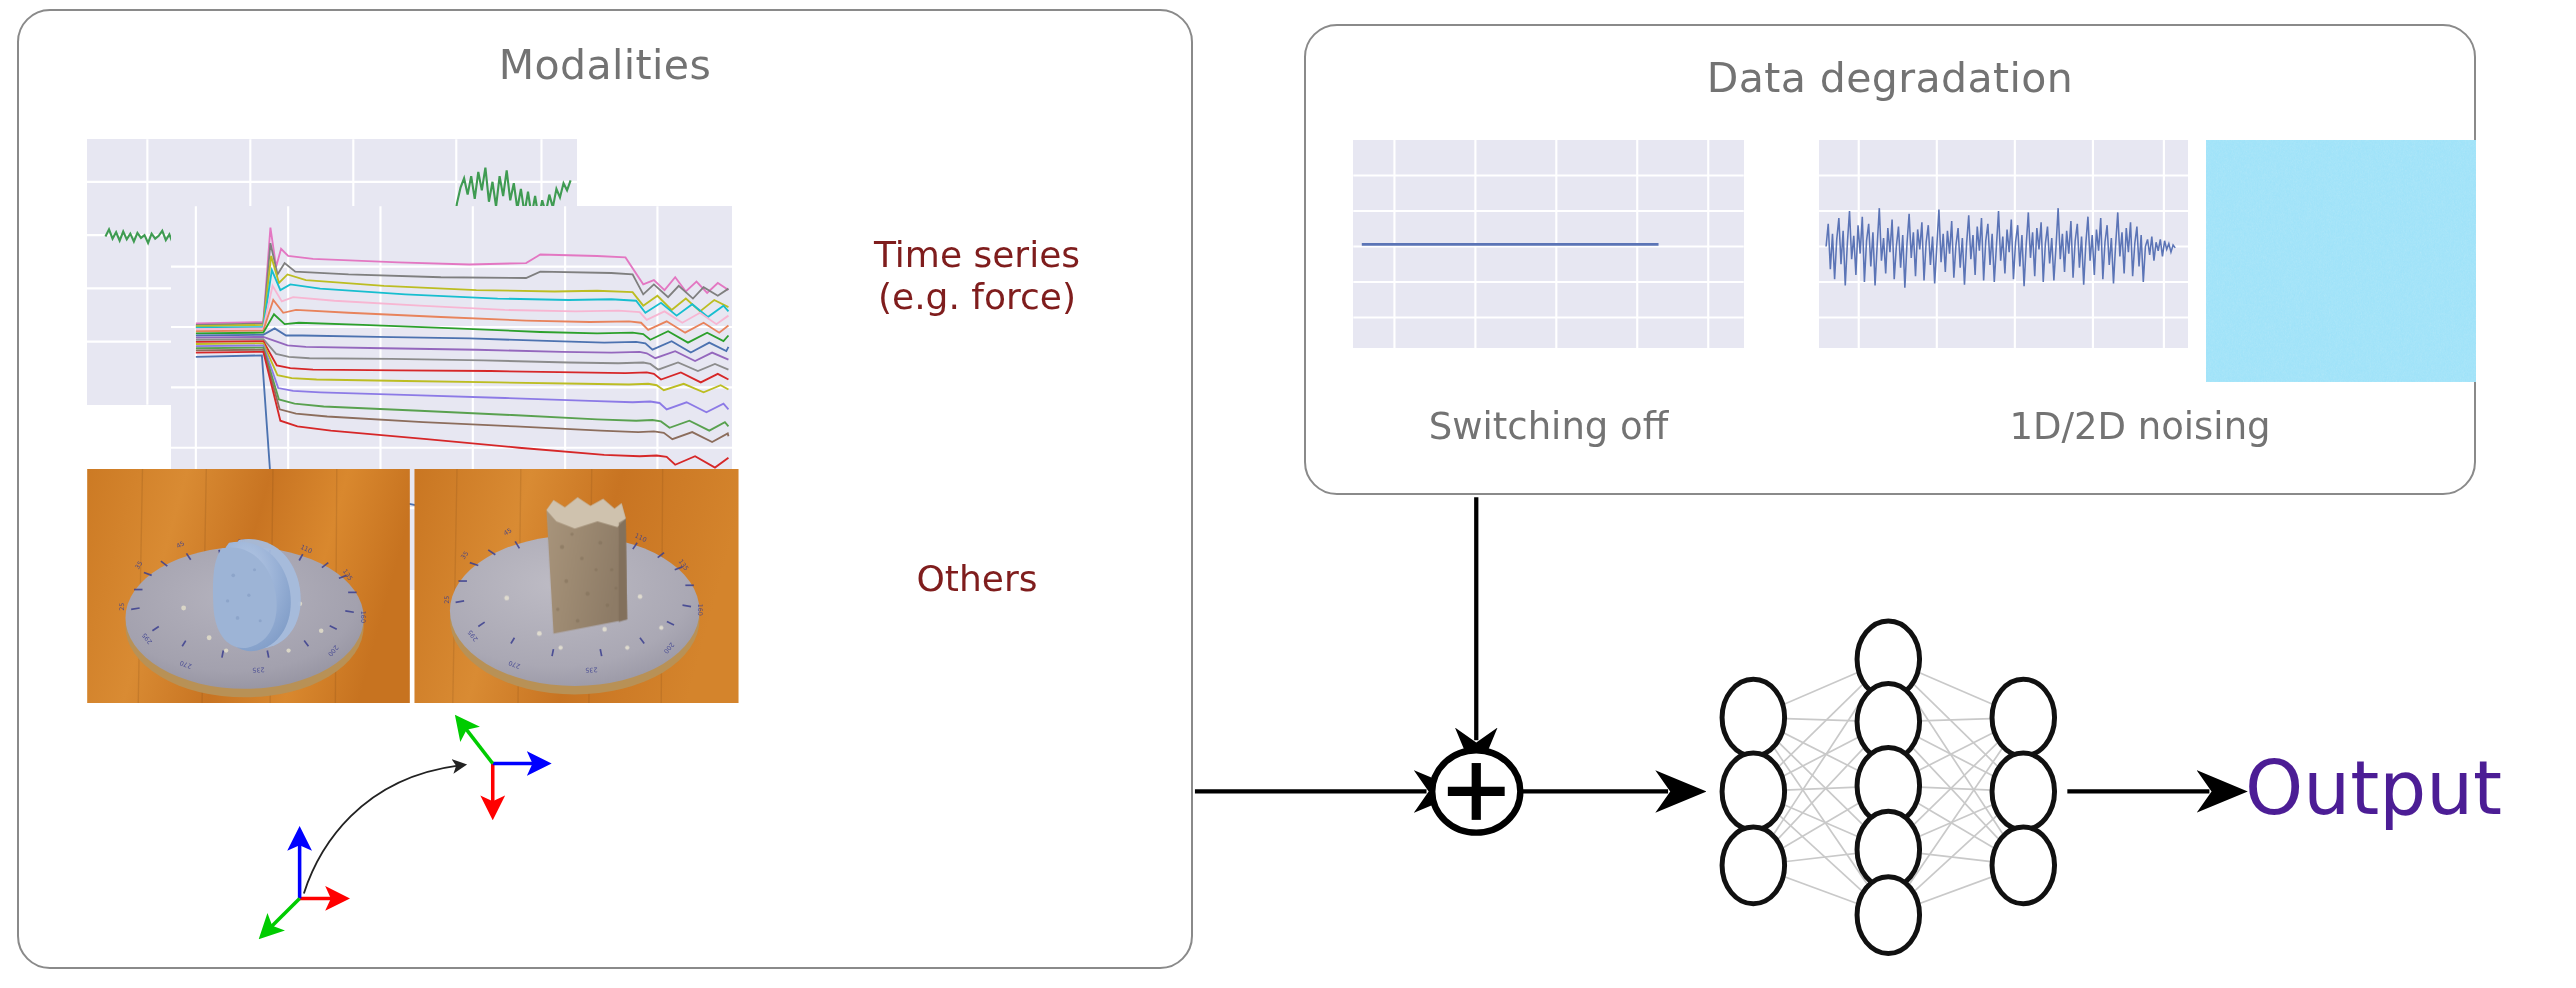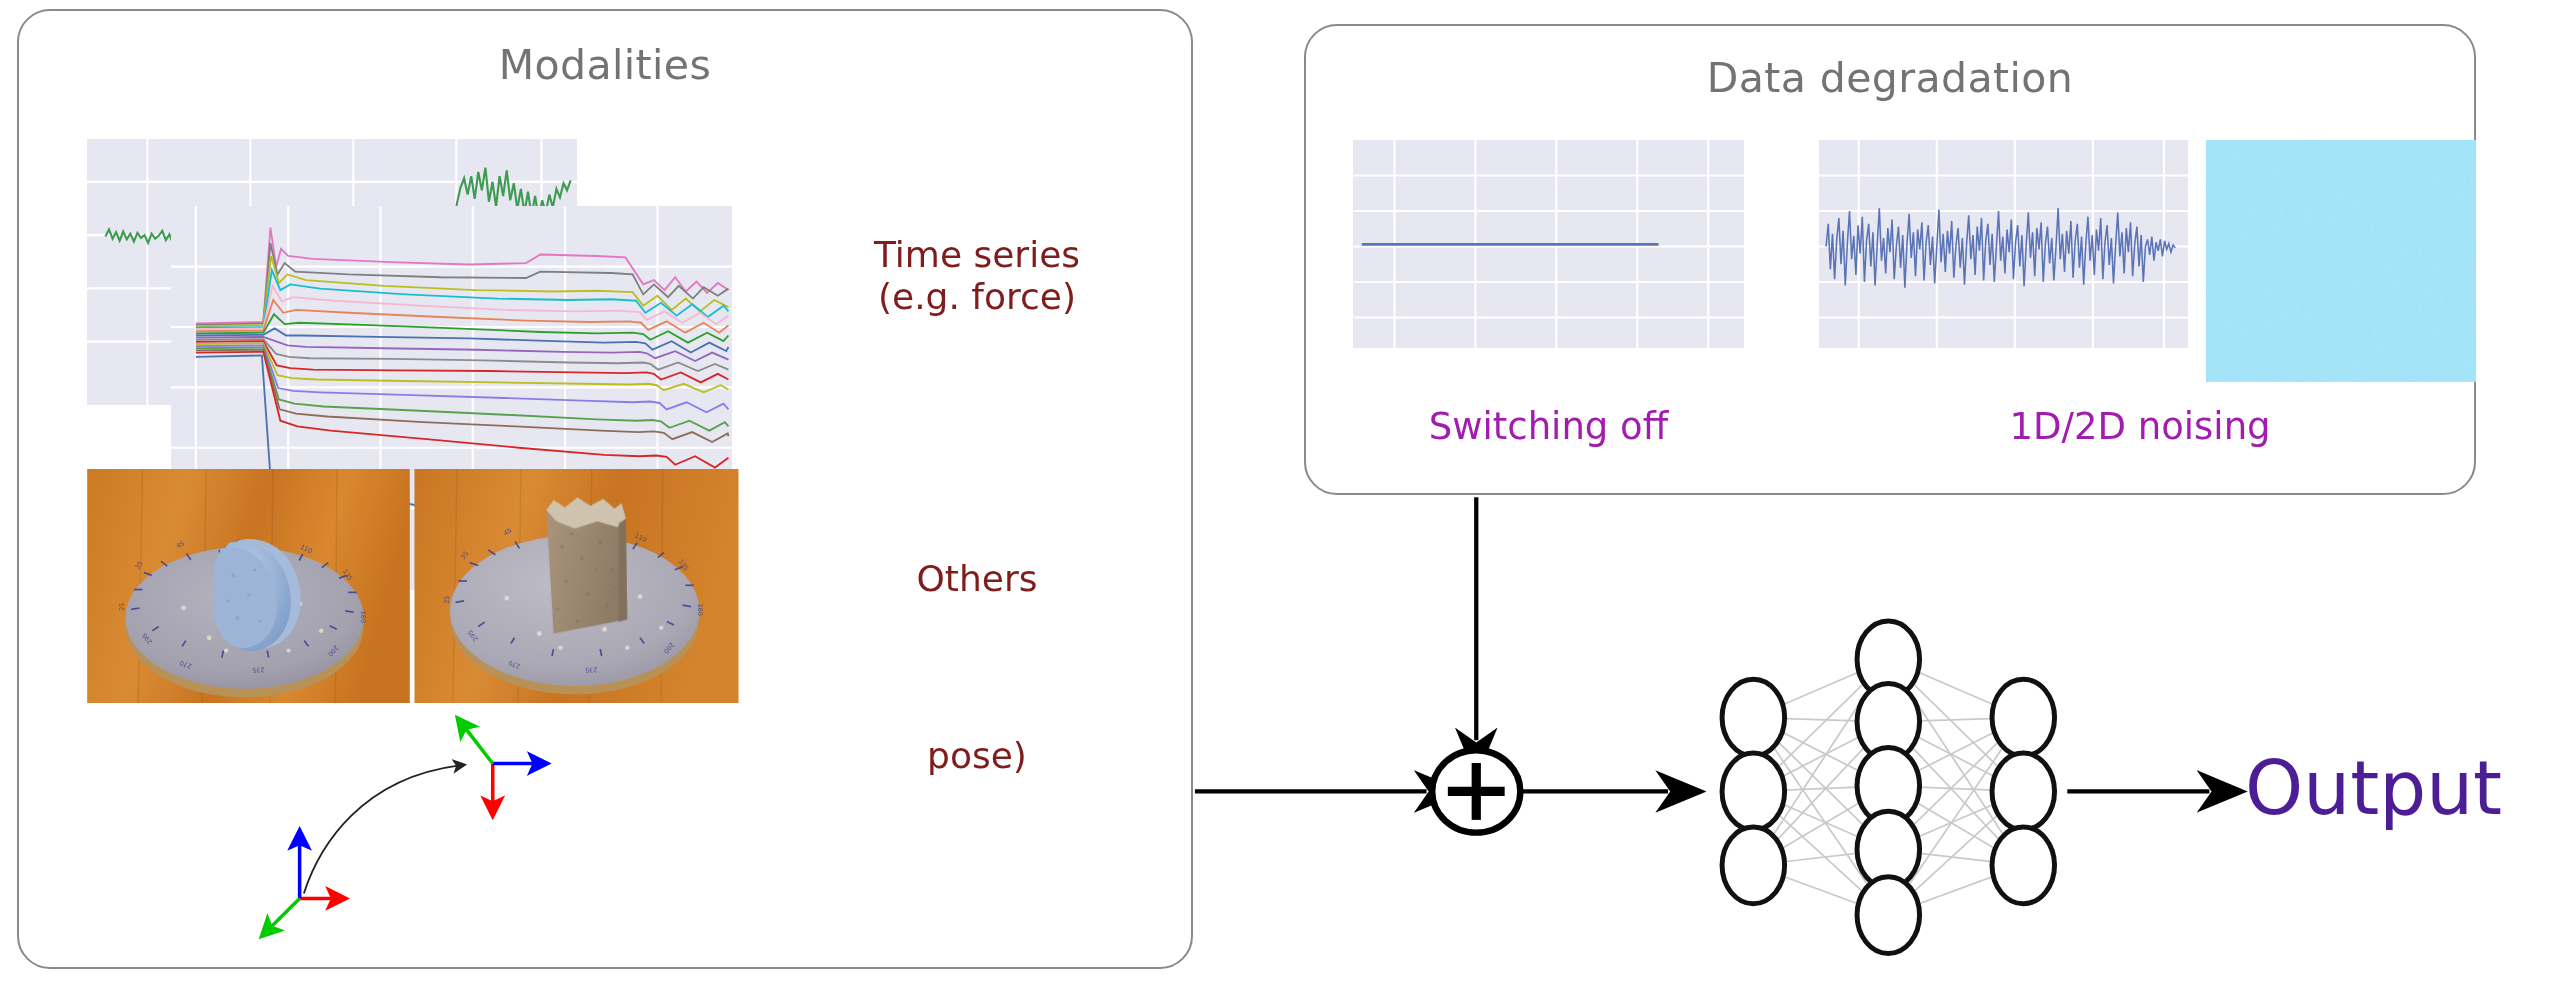--- a/index.html
+++ b/index.html
@@ -5,21 +5,21 @@
   html,body{margin:0;padding:0;background:#ffffff;}
   body{width:2576px;height:989px;position:relative;overflow:hidden;
        font-family:"DejaVu Sans", sans-serif;}
   .panel{position:absolute;border:2.1px solid #8a8a8a;border-radius:33px;background:#ffffff;box-sizing:border-box;}
   #modalities-panel{left:17px;top:8.5px;width:1176px;height:960px;}
   #degradation-panel{left:1304px;top:24px;width:1172px;height:471px;}
   .panel-title{position:absolute;width:100%;text-align:center;font-size:41px;color:#737373;letter-spacing:0.4px;}
   #modalities-title{top:30px;}
   #degradation-title{top:28px;}
   .label{position:absolute;text-align:center;font-size:36px;color:#7f1d1d;line-height:1.18;}
-  .caption{position:absolute;text-align:center;font-size:37px;color:#a21caf;}
+  .caption{position:absolute;text-align:center;font-size:37px;color:#737373;}
   .plotbox{position:absolute;background:#e7e7f2;overflow:hidden;}
   .photo{position:absolute;overflow:hidden;}
   svg{display:block;overflow:visible;}
   #output-text{position:absolute;font-size:74px;color:#4c1d95;white-space:nowrap;}
 </style>
 </head>
 <body>
 
 <div class="panel" id="modalities-panel">
   <div class="panel-title" id="modalities-title">Modalities</div>
@@ -293,21 +293,20 @@
 </div>
 
 <div class="label" style="left:764px;top:234px;width:426px;">
   <div>Time series</div>
   <div>(e.g. force)</div>
 </div>
 <div class="label" style="left:764px;top:558px;width:426px;">
   <div>Others</div>
 </div>
 <div class="label" style="left:732px;top:735px;width:490px;">
-  <div>pose)</div>
 </div>
 
 <div class="panel" id="degradation-panel">
   <div class="panel-title" id="degradation-title">Data degradation</div>
 </div>
 
 <div class="plotbox" style="left:1353px;top:140px;width:391px;height:208px;">
   <svg width="391" height="208" viewBox="0 0 550 293">
     <g stroke="#ffffff" stroke-width="3">
       <line x1="0" y1="50" x2="550" y2="50"></line>

